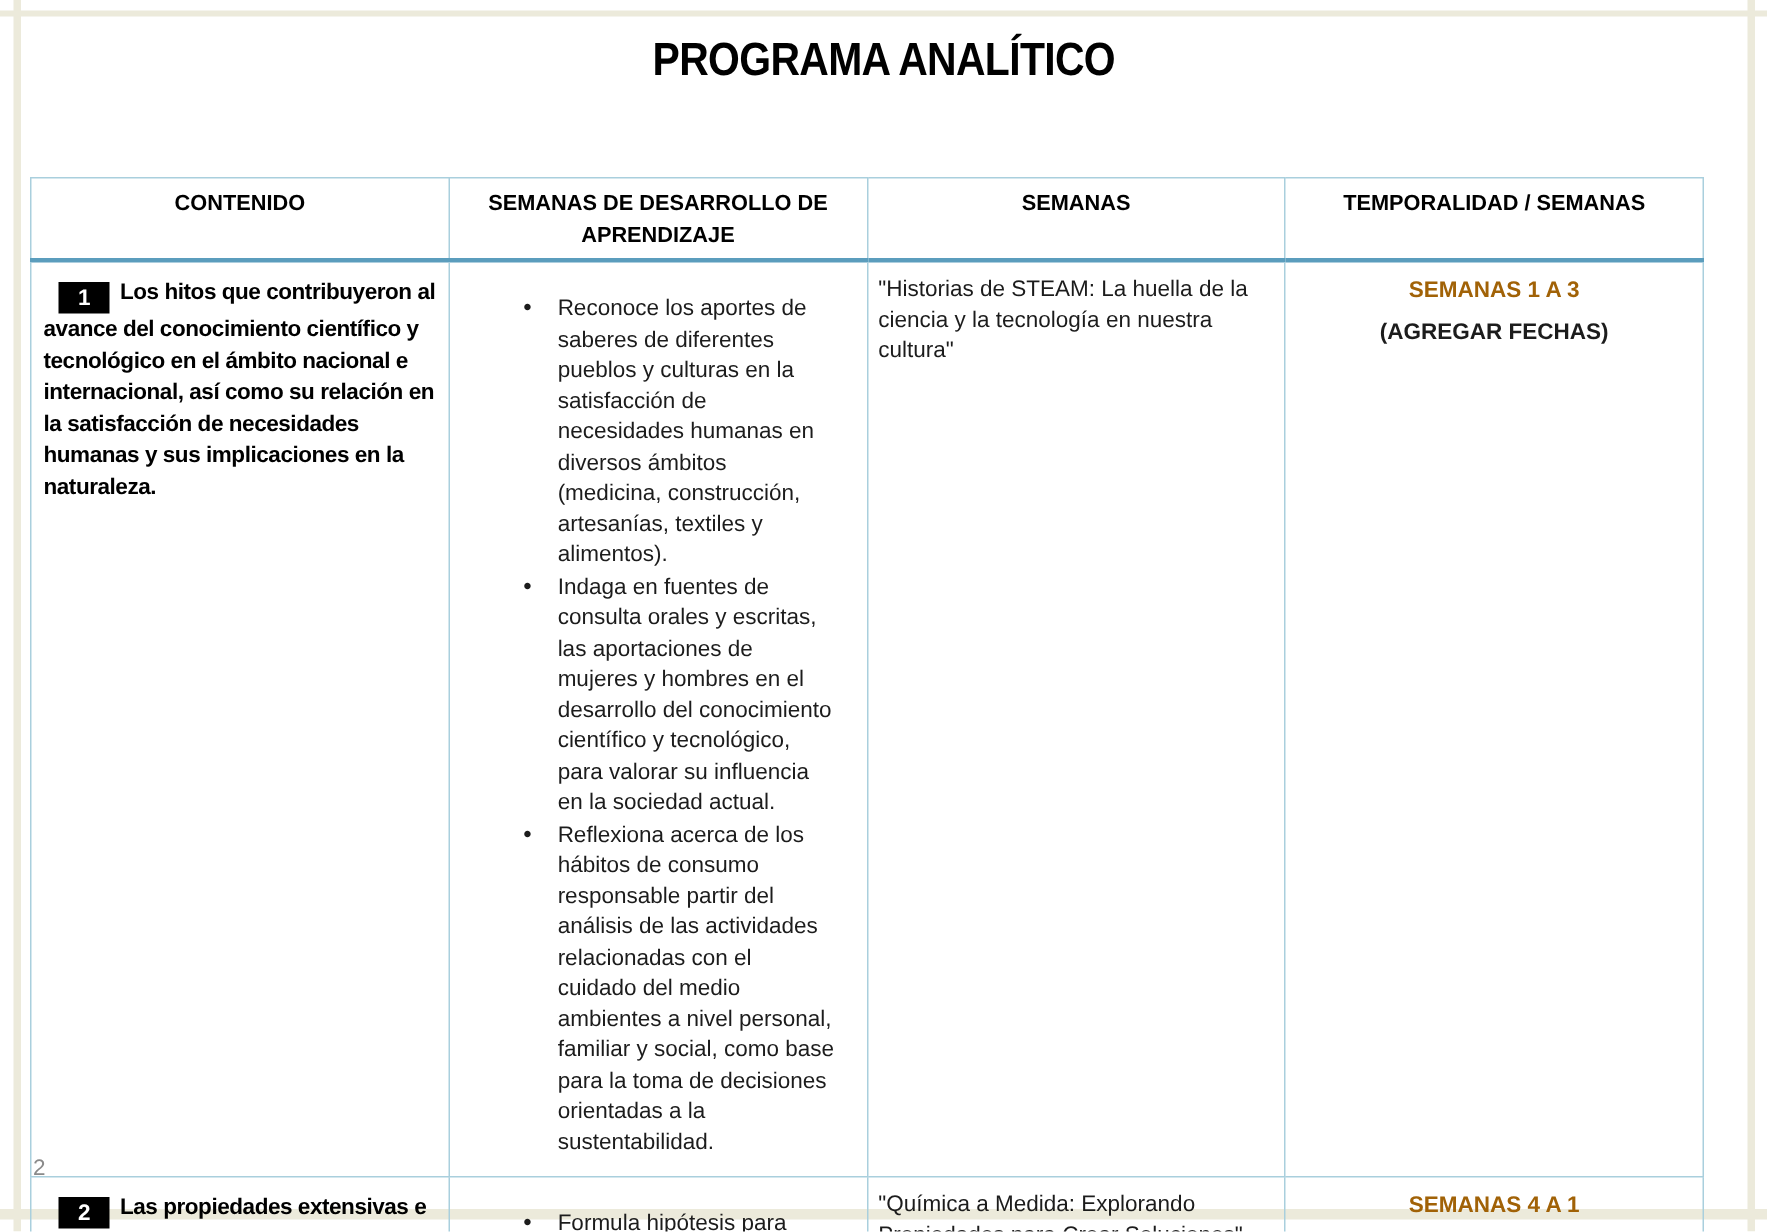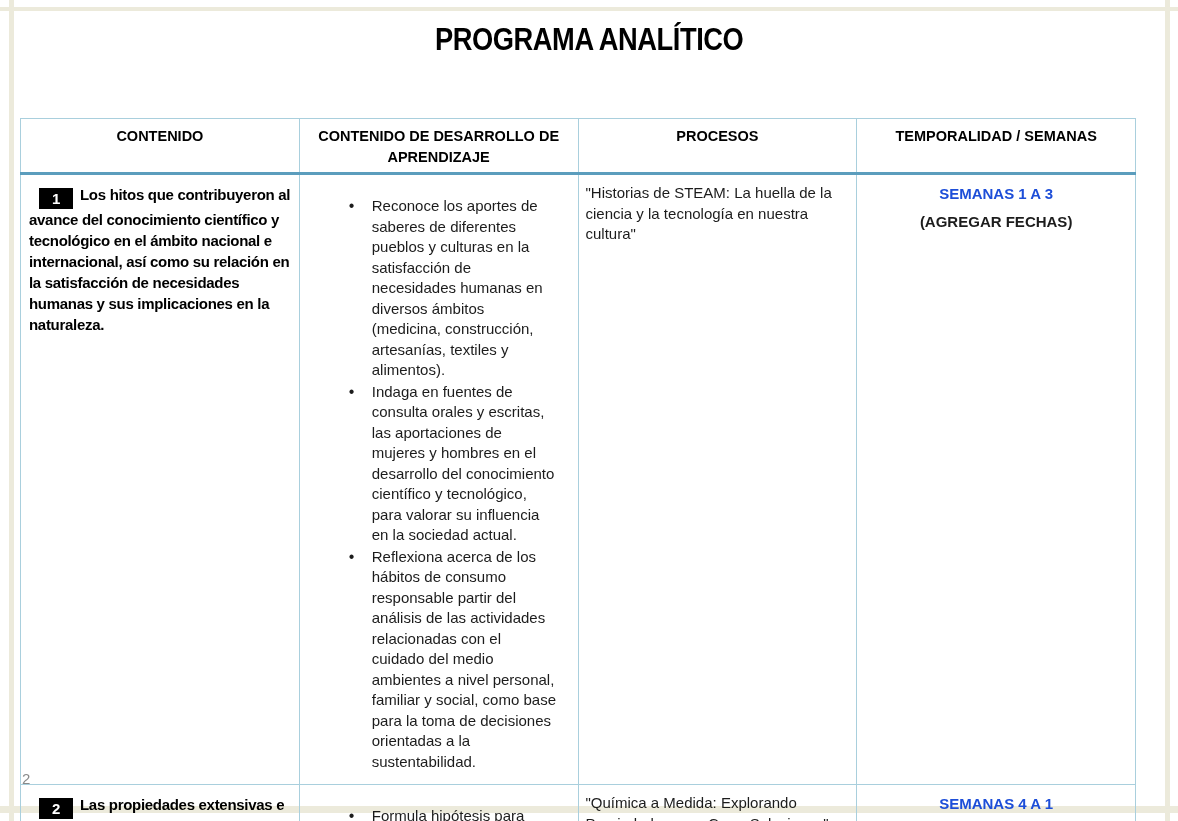--- a/index.html
+++ b/index.html
@@ -75,21 +75,21 @@
   }
   td.proyecto {
     padding:8px 10px 0 7px;
     font-size:15px; line-height:20.5px;
   }
   td.temporalidad {
     text-align:center;
     padding-top:9px;
     font-size:15px; line-height:19px;
   }
-  .semanas { font-weight:bold; color:#1d4ed8; margin-bottom:9px; }
+  .semanas { font-weight:bold; color:#a16207; margin-bottom:9px; }
   .fechas  { font-weight:bold; }
 
   .page-number {
     position:absolute; left:22px; top:770px;
     color:#8a8a8a; font-size:15px;
   }
 </style>
 </head>
 <body>
 
@@ -99,22 +99,22 @@
 <div class="frame frame-right"></div>
 
 <div>
 
   <h1 class="page-title"><span>PROGRAMA ANALÍTICO</span></h1>
 
   <table class="programa">
     <thead>
       <tr>
         <th>CONTENIDO</th>
-        <th>CONTENIDO DE DESARROLLO DE APRENDIZAJE</th>
-        <th>PROCESOS</th>
+        <th>SEMANAS DE DESARROLLO DE APRENDIZAJE</th>
+        <th>SEMANAS</th>
         <th>TEMPORALIDAD / SEMANAS</th>
       </tr>
     </thead>
     <tbody>
       <tr class="row-1">
         <td class="contenido">
           <span class="badge">1</span><span>Los hitos que contribuyeron al avance del conocimiento científico y tecnológico en el ámbito nacional e internacional, así como su relación en la satisfacción de necesidades humanas y sus implicaciones en la naturaleza.</span>
         </td>
         <td class="procesos">
           <ul>

